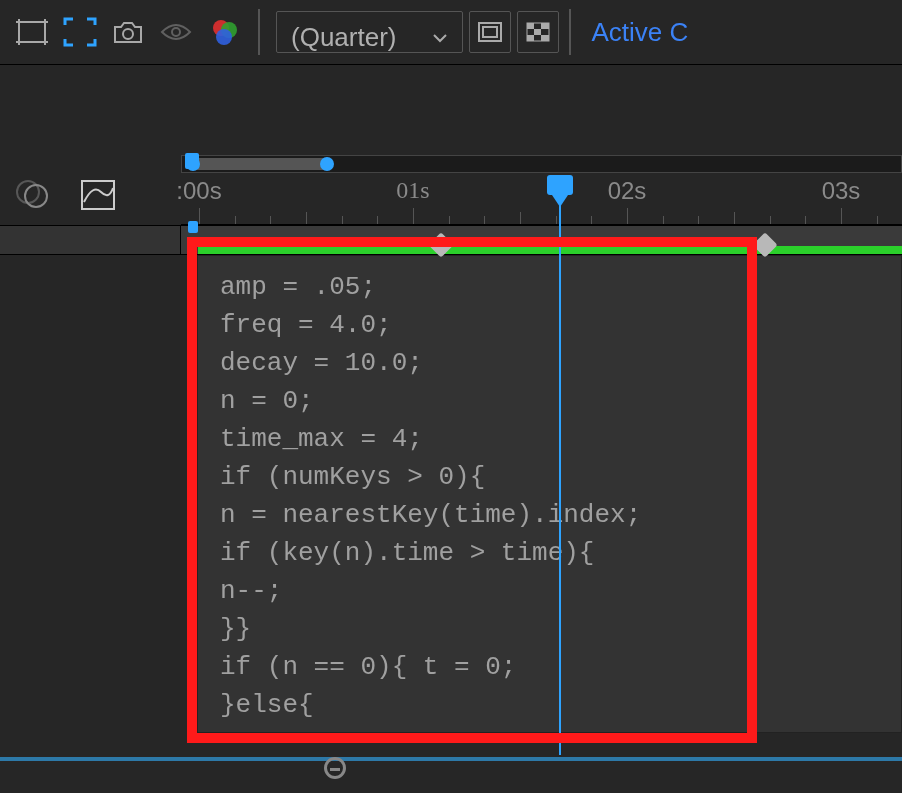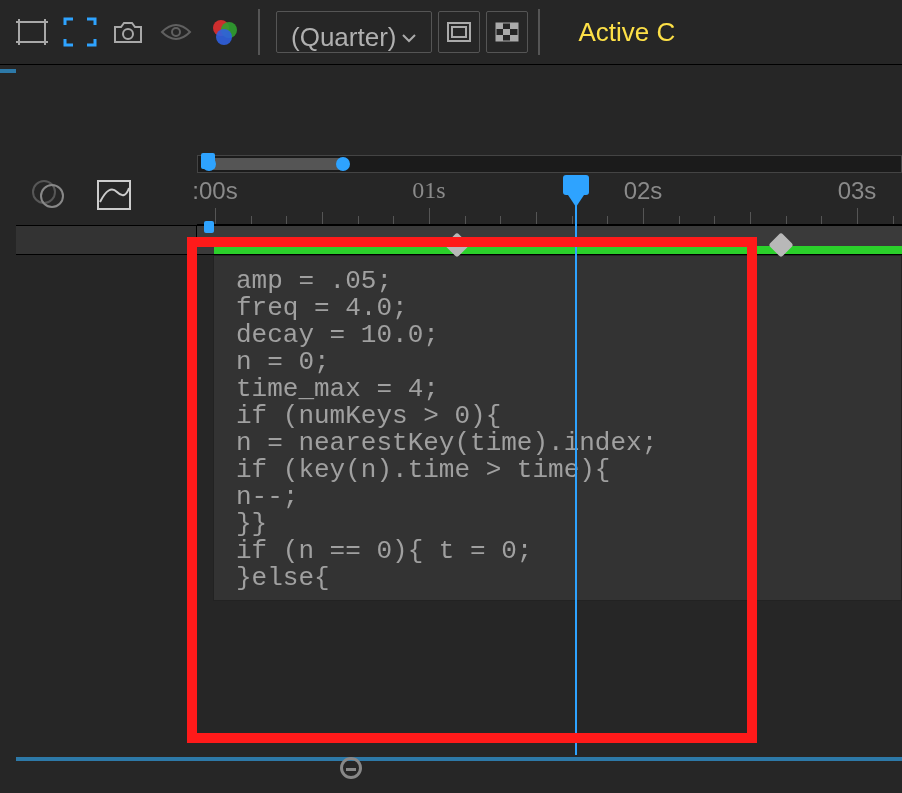--- a/index.html
+++ b/index.html
@@ -51,55 +51,54 @@
   .channel-btn svg { stroke: none; }
   .reso-pill {
     margin-left: 6px;
     height: 42px;
     border: 1px solid #555;
     border-radius: 2px;
     display: flex; align-items: center;
     padding: 11px 12px 0 14px;
     font-size: 26px;
     color: #b0b0b0;
-    gap: 3px;
+    gap: 34px;
     cursor: pointer;
   }
   .reso-pill .chev { width: 20px; height: 20px; }
   .box-btn {
     width: 42px; height: 42px;
     border: 1px solid #555;
     border-radius: 2px;
     display: flex; align-items: center; justify-content: center;
     margin-left: 6px;
     cursor: pointer;
   }
   .cam-label {
-    margin-left: 28px;
+    margin-left: 10px;
     font-size: 26px;
-    color: #fde047;
+    color: #3b82f6;
     white-space: nowrap;
   }
   .divider-v {
     width: 2px; height: 46px; background: #555; margin: 0 10px;
   }
   .blue-rule {
     position: absolute;
     left: 0; right: 0;
     height: 4px;
     background: #2d79a8;
     top: 69px;
   }
 
   
   .panel-body {
     position: relative;
     background: #262626;
     height: calc(793px - 73px);
-    margin-left: 16px;
   }
   .leftcol {
     position: absolute;
     left: 0; top: 90px;
     width: 180px; height: 80px;
     display: flex; align-items: center; gap: 26px;
     padding-left: 12px;
   }
   .leftcol .ico { width: 40px; height: 40px; display:flex;align-items:center;justify-content:center;}
 
@@ -213,21 +212,21 @@
     top:-20px;
     width:18px;height:18px;
     background:#b8b8b8;
     transform:rotate(45deg);
     border-radius:3px;
     z-index:22;
   }
   pre.code {
     font-family: Consolas, "Courier New", monospace;
     font-size: 26px;
-    line-height: 27px;
+    line-height: 38px;
     color: #a0a0a0;
     white-space: pre;
     padding: 4px 0 8px 22px;
   }
 
   
   .footer-bar{
     position:absolute; left:0;right:0;bottom:0;height:28px;
     background:#262626;
     border-top:4px solid #2d79a8;

